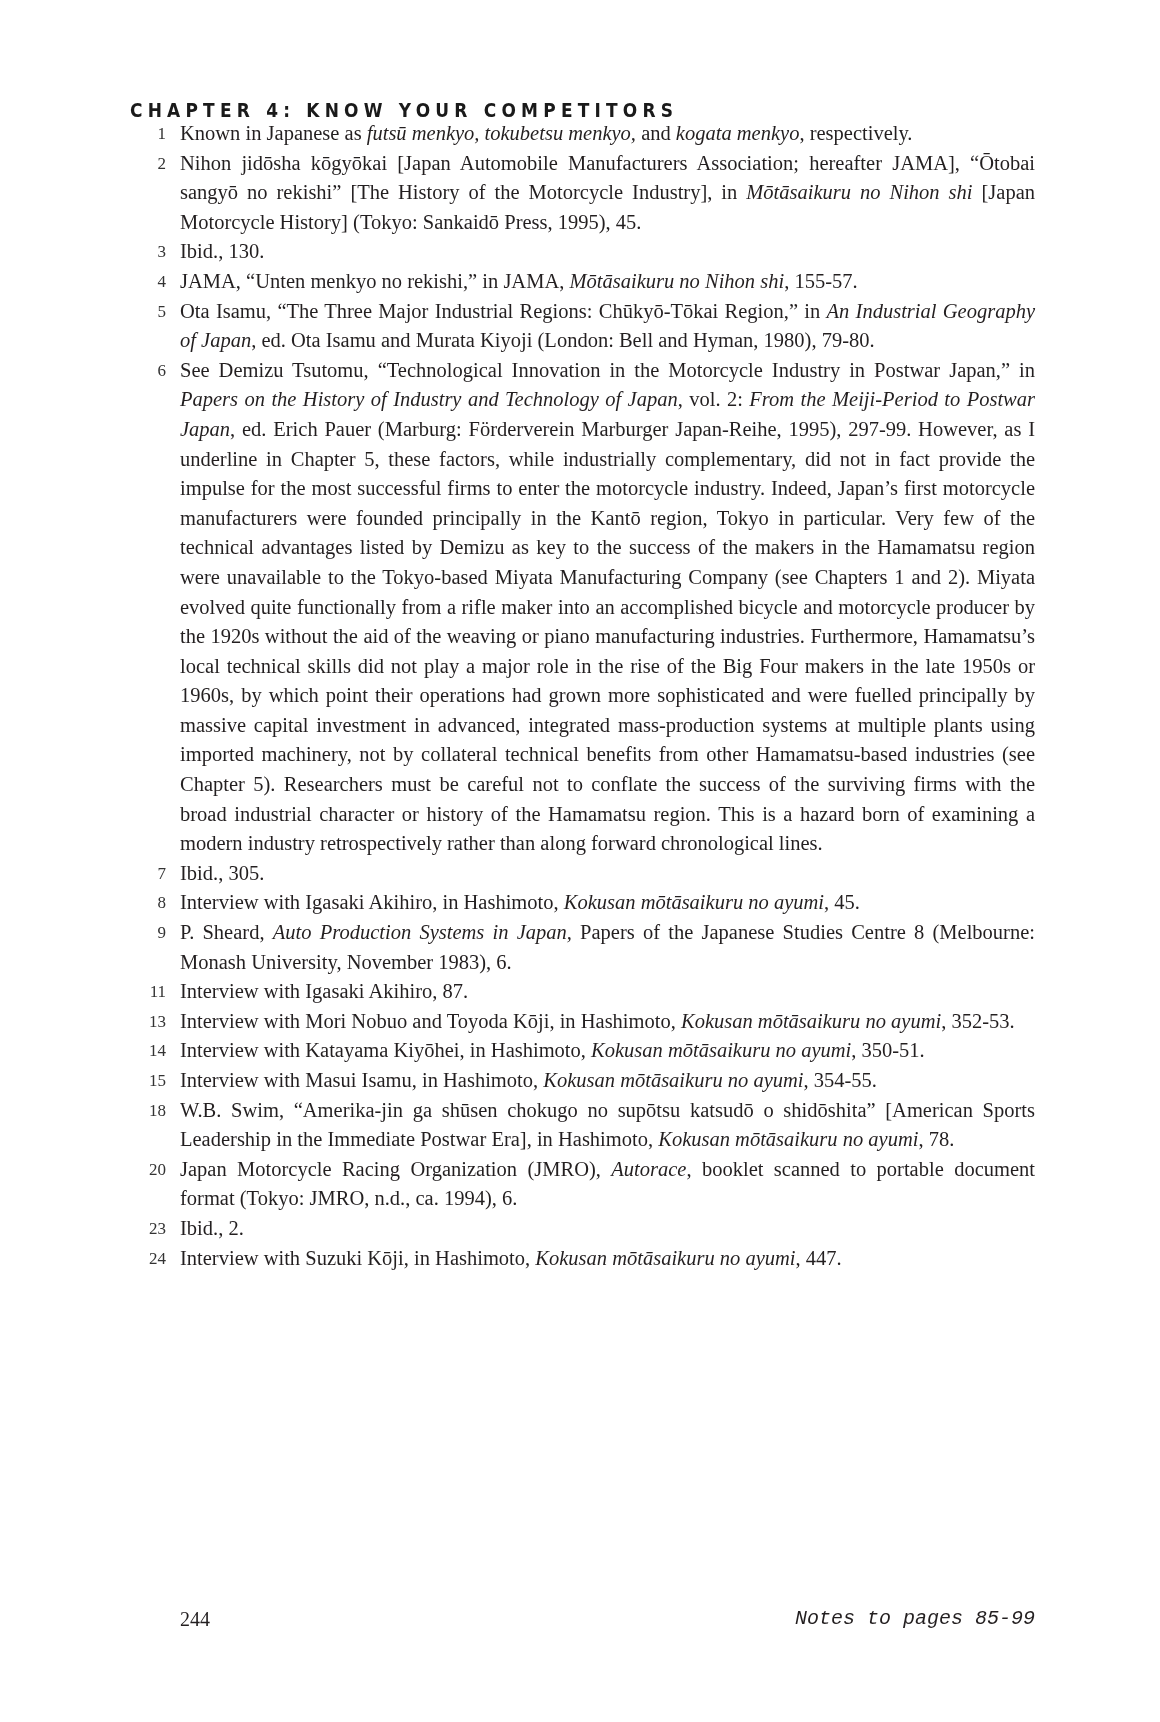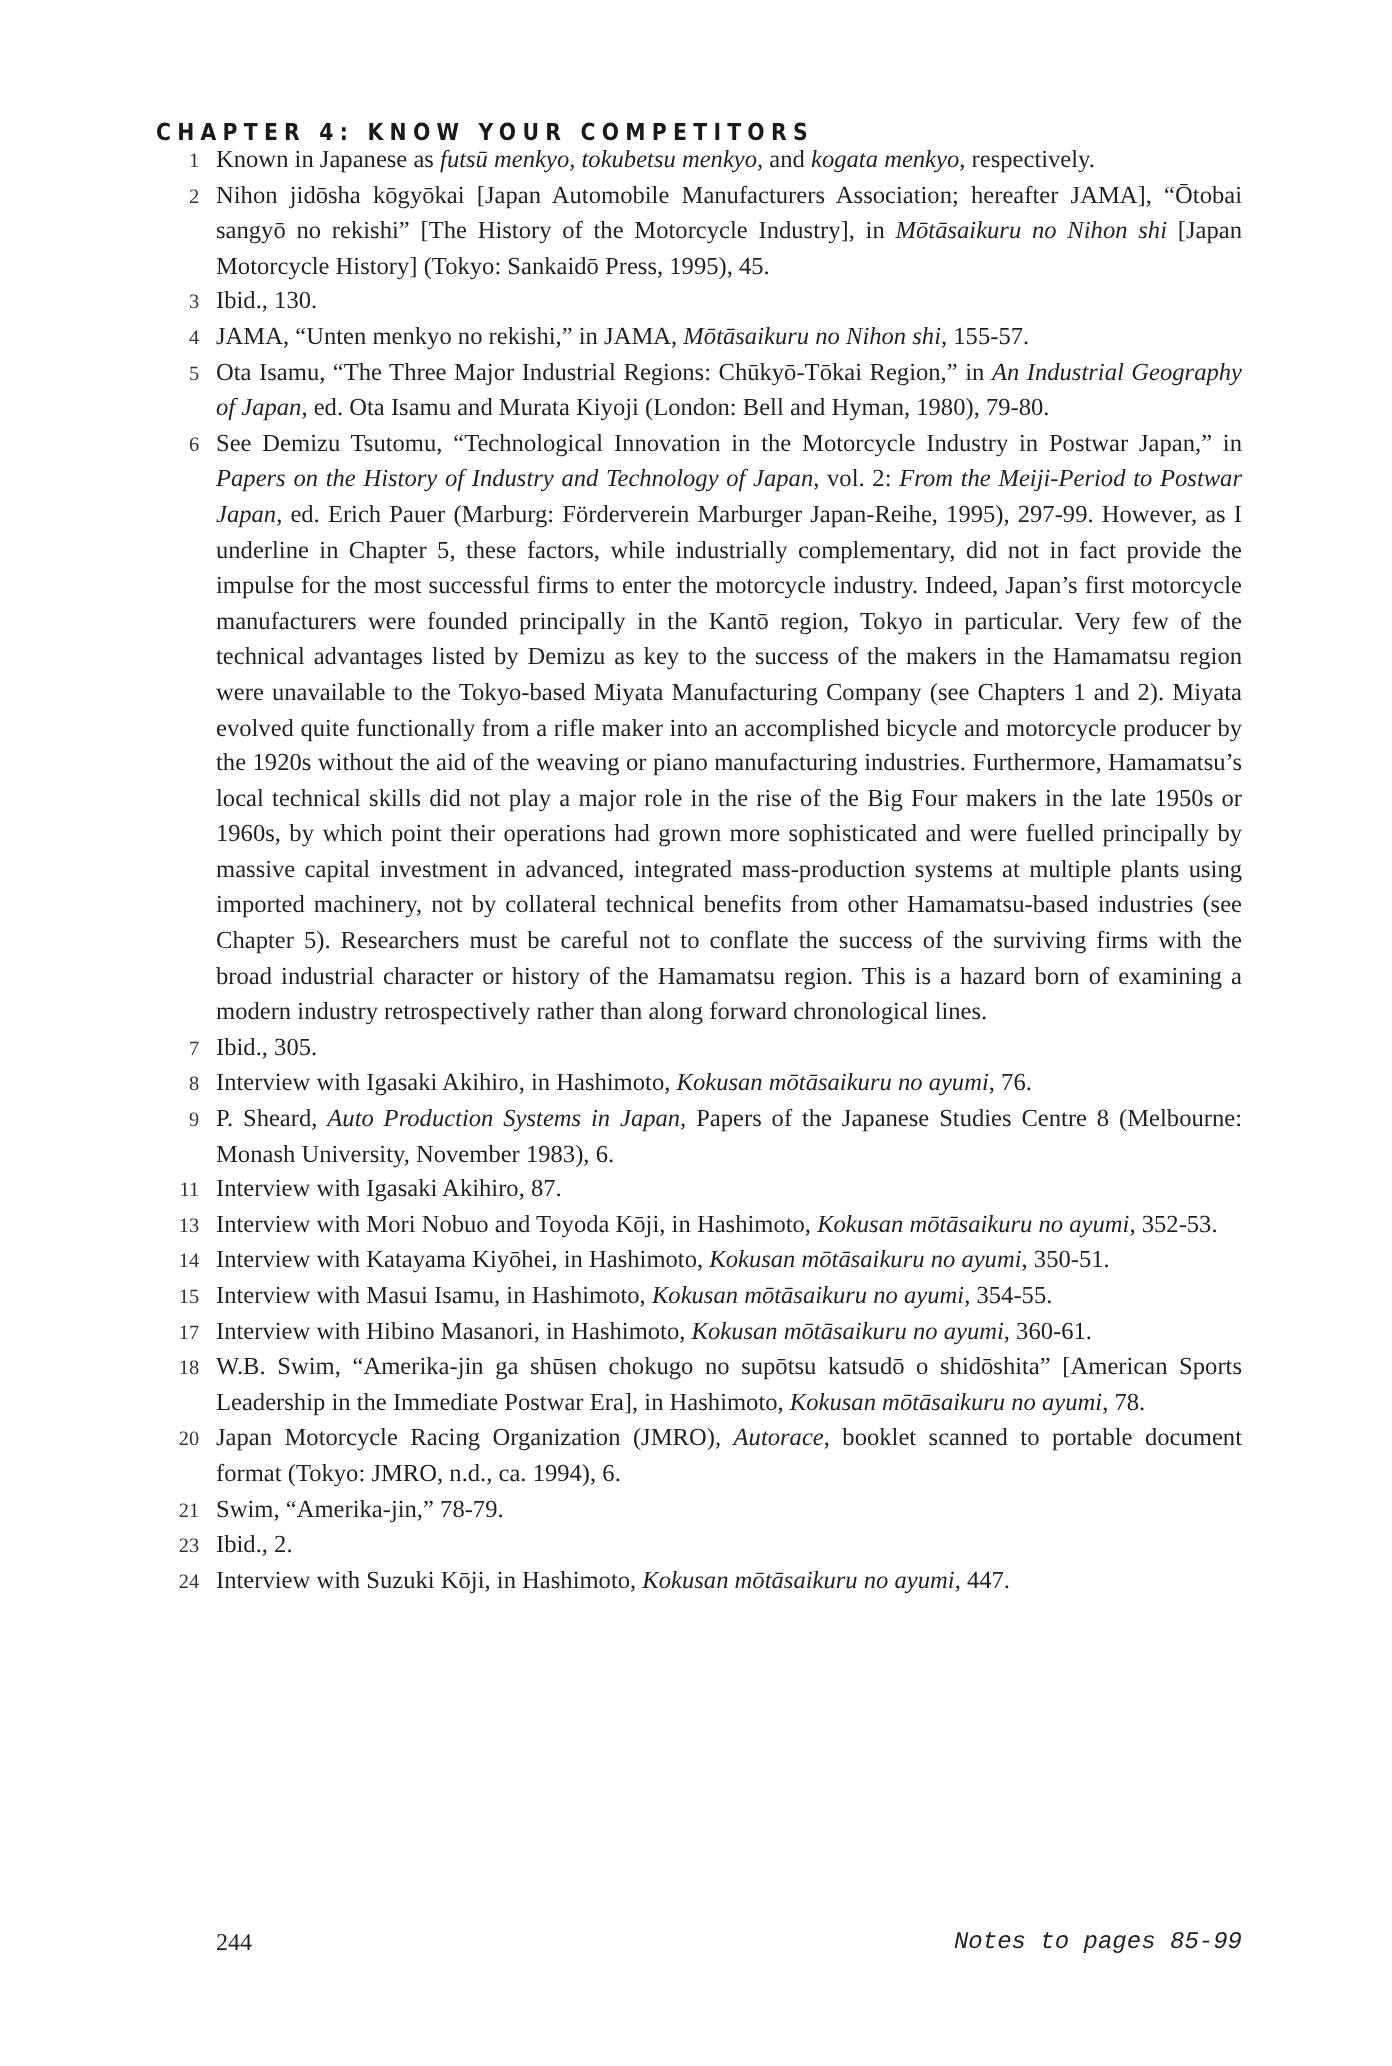--- a/index.html
+++ b/index.html
@@ -62,21 +62,21 @@
     <div class="note">
       <span class="note-num">6</span>
       <span class="note-text"><span>See Demizu Tsutomu, “Technological Innovation in the Motorcycle Industry in Postwar Japan,” in </span><i>Papers on the History of Industry and Technology of Japan</i><span>, vol. 2: </span><i>From the Meiji-Period to Postwar Japan</i><span>, ed. Erich Pauer (Marburg: Förderverein Marburger Japan-Reihe, 1995), 297-99. However, as I underline in Chapter 5, these factors, while industrially complementary, did not in fact provide the impulse for the most successful firms to enter the motorcycle industry. Indeed, Japan’s first motorcycle manufacturers were founded principally in the Kantō region, Tokyo in particular. Very few of the technical advantages listed by Demizu as key to the success of the makers in the Hamamatsu region were unavailable to the Tokyo-based Miyata Manufacturing Company (see Chapters 1 and 2). Miyata evolved quite functionally from a rifle maker into an accomplished bicycle and motorcycle producer by the 1920s without the aid of the weaving or piano manufacturing industries. Furthermore, Hamamatsu’s local technical skills did not play a major role in the rise of the Big Four makers in the late 1950s or 1960s, by which point their operations had grown more sophisticated and were fuelled principally by massive capital investment in advanced, integrated mass-production systems at multiple plants using imported machinery, not by collateral technical benefits from other Hamamatsu-based industries (see Chapter 5). Researchers must be careful not to conflate the success of the surviving firms with the broad industrial character or history of the Hamamatsu region. This is a hazard born of examining a modern industry retrospectively rather than along forward chronological lines.</span></span>
     </div>
     <div class="note">
       <span class="note-num">7</span>
       <span class="note-text"><span>Ibid., 305.</span></span>
     </div>
     <div class="note">
       <span class="note-num">8</span>
-      <span class="note-text"><span>Interview with Igasaki Akihiro, in Hashimoto, </span><i>Kokusan mōtāsaikuru no ayumi</i><span>, 76.</span></span>
+      <span class="note-text"><span>Interview with Igasaki Akihiro, in Hashimoto, </span><i>Kokusan mōtāsaikuru no ayumi</i><span>, 45.</span></span>
     </div>
     <div class="note">
       <span class="note-num">9</span>
       <span class="note-text"><span>P. Sheard, </span><i>Auto Production Systems in Japan,</i><span> Papers of the Japanese Studies Centre 8 (Melbourne: Monash University, November 1983), 6.</span></span>
     </div>
     <div class="note">
       <span class="note-num">11</span>
       <span class="note-text"><span>Interview with Igasaki Akihiro, 87.</span></span>
     </div>
     <div class="note">
@@ -85,34 +85,26 @@
     </div>
     <div class="note">
       <span class="note-num">14</span>
       <span class="note-text"><span>Interview with Katayama Kiyōhei, in Hashimoto, </span><i>Kokusan mōtāsaikuru no ayumi</i><span>, 350-51.</span></span>
     </div>
     <div class="note">
       <span class="note-num">15</span>
       <span class="note-text"><span>Interview with Masui Isamu, in Hashimoto, </span><i>Kokusan mōtāsaikuru no ayumi</i><span>, 354-55.</span></span>
     </div>
     <div class="note">
-      <span class="note-num">17</span>
-      <span class="note-text"><span>Interview with Hibino Masanori, in Hashimoto, </span><i>Kokusan mōtāsaikuru no ayumi</i><span>, 360-61.</span></span>
-    </div>
-    <div class="note">
       <span class="note-num">18</span>
       <span class="note-text"><span>W.B. Swim, “Amerika-jin ga shūsen chokugo no supōtsu katsudō o shidōshita” [American Sports Leadership in the Immediate Postwar Era], in Hashimoto, </span><i>Kokusan mōtāsaikuru no ayumi</i><span>, 78.</span></span>
     </div>
     <div class="note">
       <span class="note-num">20</span>
       <span class="note-text"><span>Japan Motorcycle Racing Organization (JMRO), </span><i>Autorace</i><span>, booklet scanned to portable document format (Tokyo: JMRO, n.d., ca. 1994), 6.</span></span>
-    </div>
-    <div class="note">
-      <span class="note-num">21</span>
-      <span class="note-text"><span>Swim, “Amerika-jin,” 78-79.</span></span>
     </div>
     <div class="note">
       <span class="note-num">23</span>
       <span class="note-text"><span>Ibid., 2.</span></span>
     </div>
     <div class="note">
       <span class="note-num">24</span>
       <span class="note-text"><span>Interview with Suzuki Kōji, in Hashimoto, </span><i>Kokusan mōtāsaikuru no ayumi</i><span>, 447.</span></span>
     </div>
   </div>

